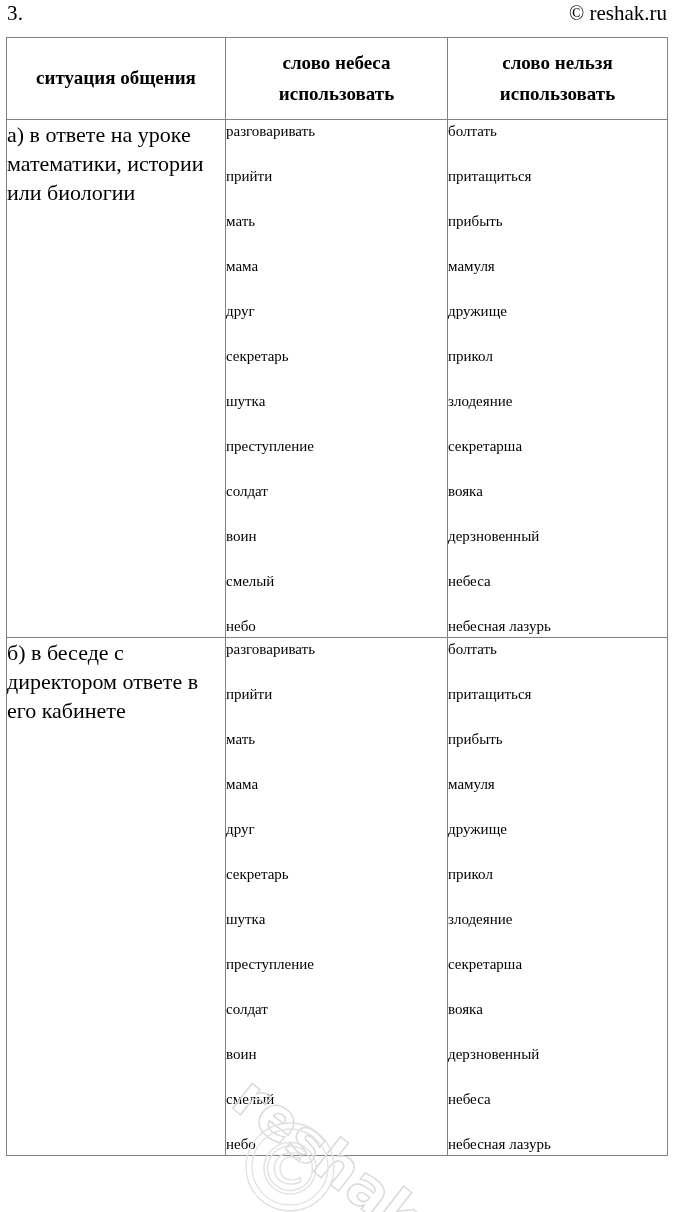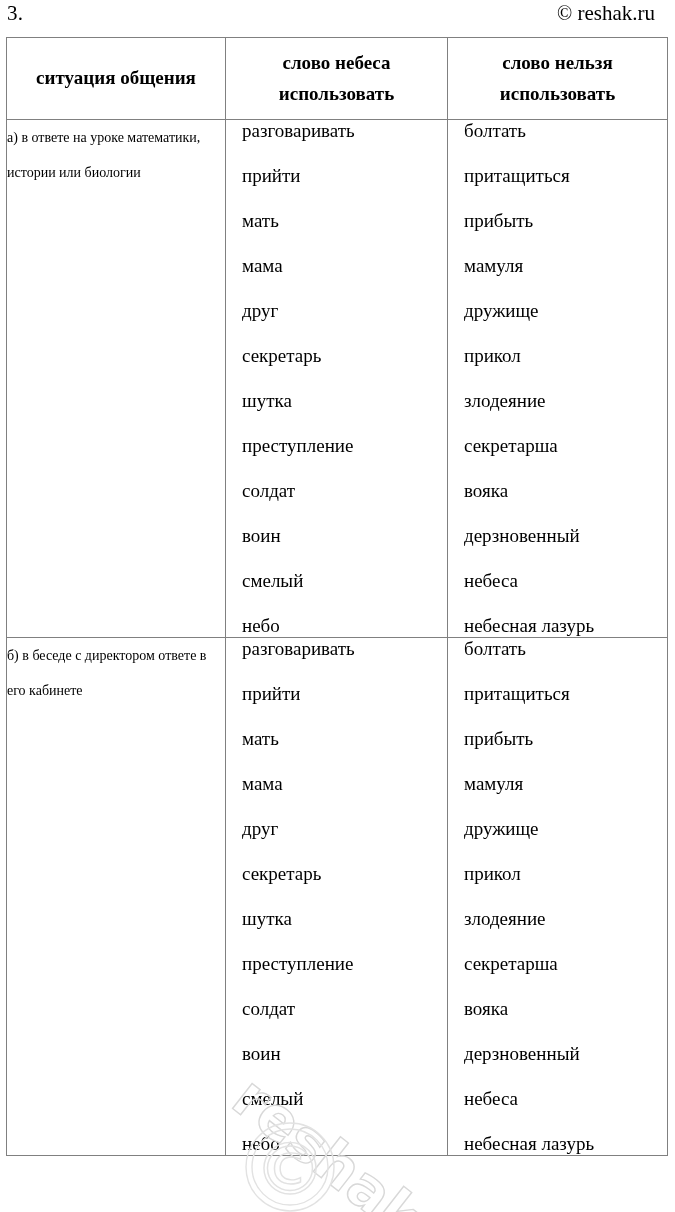--- a/index.html
+++ b/index.html
@@ -29,21 +29,21 @@
   .task-number {
     position: absolute;
     left: 7px;
     top: -1px;
     font-size: 21px;
     line-height: 28px;
     letter-spacing: 0.3px;
   }
   .site-credit {
     position: absolute;
-    right: 20px;
+    right: 8px;
     top: -1px;
     font-size: 21px;
     line-height: 28px;
     white-space: nowrap;
     margin-left: 39px;
   }
   .site-credit .copy-mark {
     font-size: 20px;
   }
 
@@ -78,35 +78,35 @@
     line-height: 31px;
     padding: 4px 6px 6px 6px;
   }
   .head-inner {
     display: block;
   }
 
   
   .cell-situation {
     padding: 12px 10px 10px 8px;
-    font-size: 14px;
-    line-height: 35px;
+    font-size: 22px;
+    line-height: 29px;
   }
   .cell-words {
     padding: 12px 10px 14px 10px;
   }
   .word-list {
     list-style: none;
     margin: 0;
     padding: 0;
   }
   .word-list li {
-    font-size: 19px;
+    font-size: 15px;
     line-height: 22px;
-    margin: 0 0 23px 16px;
+    margin: 0 0 23px 0;
     white-space: nowrap;
   }
   .word-list li:last-child {
     margin-bottom: 0;
     font-family: Liberation Serif, serif;
   }
   .situation-text {
     display: block;
   }
 

